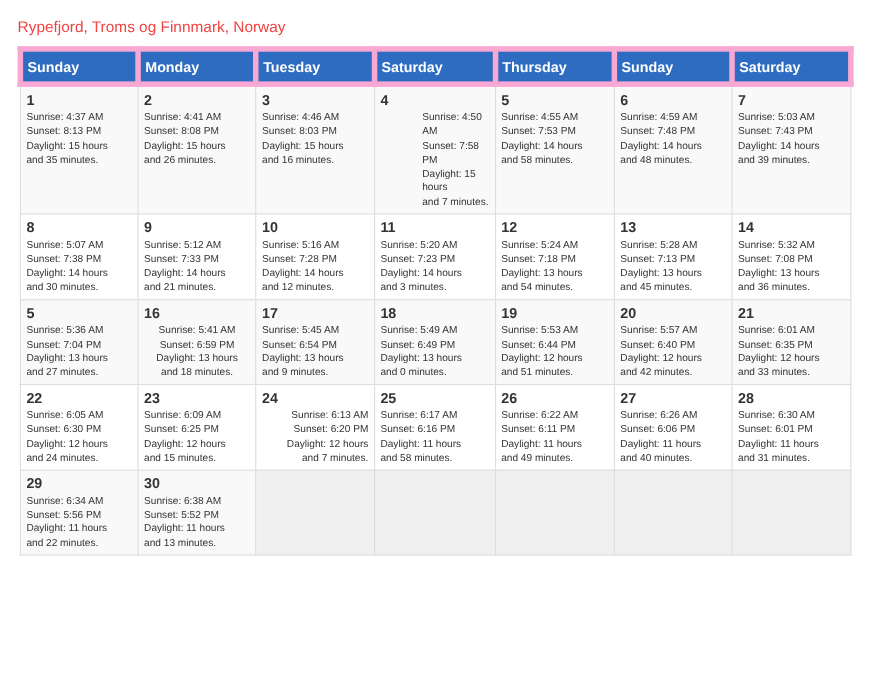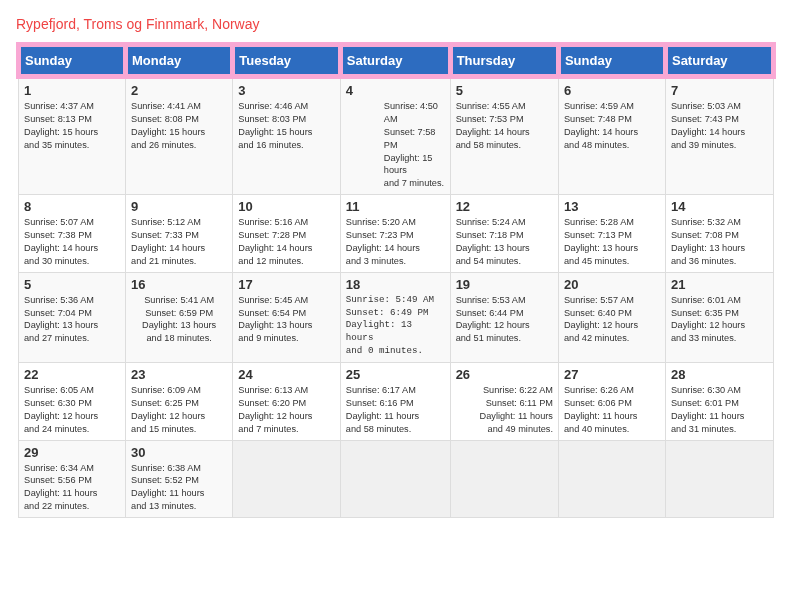--- a/index.html
+++ b/index.html
@@ -235,21 +235,21 @@
         </td>
         <td>
           <span class="day-num">17</span>
           <div class="day-info" style="white-space: pre-line;">Sunrise: 5:45 AM
 Sunset: 6:54 PM
 Daylight: 13 hours
 and 9 minutes.</div>
         </td>
         <td>
           <span class="day-num">18</span>
-          <div class="day-info" style="white-space: pre-line; font-family: Liberation Mono, monospace;">Sunrise: 5:49 AM
+          <div class="day-info" style="white-space: pre-line;">Sunrise: 5:49 AM
 Sunset: 6:49 PM
 Daylight: 13 hours
 and 0 minutes.</div>
         </td>
         <td>
           <span class="day-num">19</span>
           <div class="day-info" style="white-space: pre-line;">Sunrise: 5:53 AM
 Sunset: 6:44 PM
 Daylight: 12 hours
 and 51 minutes.</div>
@@ -279,35 +279,35 @@
         </td>
         <td>
           <span class="day-num">23</span>
           <div class="day-info" style="white-space: pre-line;">Sunrise: 6:09 AM
 Sunset: 6:25 PM
 Daylight: 12 hours
 and 15 minutes.</div>
         </td>
         <td>
           <span class="day-num">24</span>
-          <div class="day-info" style="white-space: pre-line;">Sunrise: 6:13 AM
+          <div class="day-info" style="white-space: pre-line; text-align: right;">Sunrise: 6:13 AM
 Sunset: 6:20 PM
 Daylight: 12 hours
 and 7 minutes.</div>
         </td>
         <td>
           <span class="day-num">25</span>
           <div class="day-info" style="white-space: pre-line;">Sunrise: 6:17 AM
 Sunset: 6:16 PM
 Daylight: 11 hours
 and 58 minutes.</div>
         </td>
         <td>
           <span class="day-num">26</span>
-          <div class="day-info" style="white-space: pre-line; text-align: right;">Sunrise: 6:22 AM
+          <div class="day-info" style="white-space: pre-line;">Sunrise: 6:22 AM
 Sunset: 6:11 PM
 Daylight: 11 hours
 and 49 minutes.</div>
         </td>
         <td>
           <span class="day-num">27</span>
           <div class="day-info" style="white-space: pre-line;">Sunrise: 6:26 AM
 Sunset: 6:06 PM
 Daylight: 11 hours
 and 40 minutes.</div>

